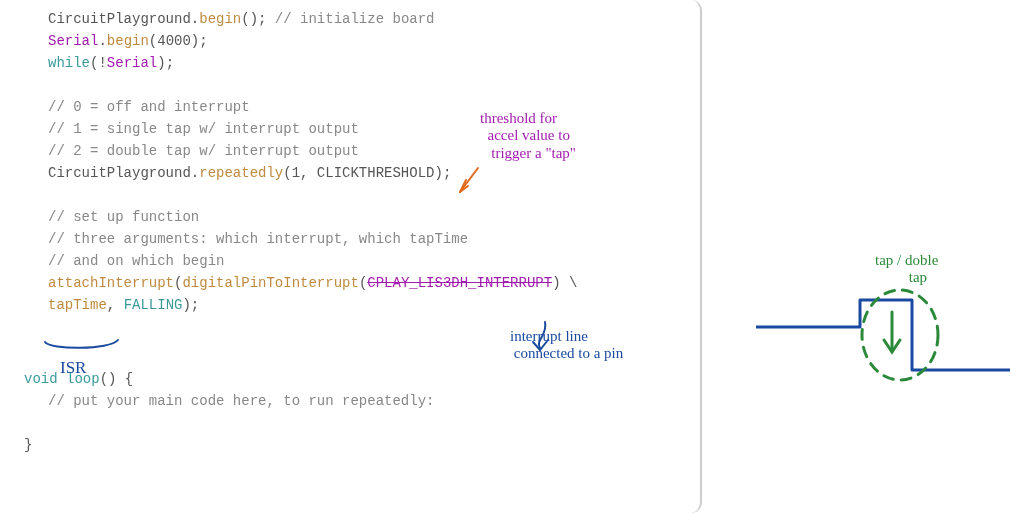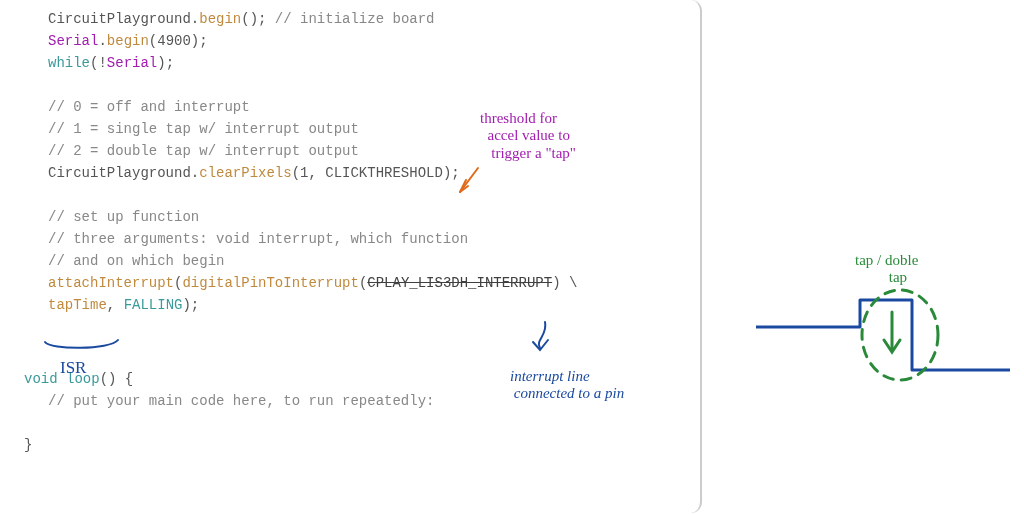--- a/index.html
+++ b/index.html
@@ -25,71 +25,71 @@
     }
     .line {
       line-height: 22px;
       white-space: pre;
       color: #555;
     }
     .kw { color: #a21caf; }
     .method { color: #c08a3e; }
     .str, .comment { color: #888; }
     .teal { color: #3a9a9a; text-align: right; }
-    .strike { text-decoration: line-through; color: #404040; }
+    .strike { text-decoration: line-through; color: #a21caf; }
     
     .annotation {
       position: absolute;
       font-family: 'Comic Sans MS', 'Segoe Script', cursive;
       font-size: 15px;
       line-height: 1.15;
       pointer-events: none;
     }
     .ann-orange { color: #a21caf; }
     .ann-blue { color: #1a4aa0; }
-    .ann-green { color: #2a8a3a; }
+    .ann-green { color: #2a8a3a; margin-left: 20px; }
     
     svg.overlay {
       position: absolute;
       left: 0;
       top: 0;
       pointer-events: none;
     }
   </style>
 </head>
 <body>
 
 <div class="code-panel">
   <div class="line"><span>CircuitPlayground.</span><span class="method">begin</span><span>(); </span><span class="comment">// initialize board</span></div>
-  <div class="line"><span class="kw">Serial</span><span>.</span><span class="method">begin</span><span>(4900);</span></div>
+  <div class="line"><span class="kw">Serial</span><span>.</span><span class="method">begin</span><span>(4000);</span></div>
   <div class="line"><span class="teal">while</span><span>(!</span><span class="kw">Serial</span><span>);</span></div>
   <div class="line"><span> </span></div>
   <div class="line comment"><span>// 0 = off and interrupt</span></div>
   <div class="line comment"><span>// 1 = single tap w/ interrupt output</span></div>
   <div class="line comment"><span>// 2 = double tap w/ interrupt output</span></div>
-  <div class="line"><span>CircuitPlayground.</span><span class="method">clearPixels</span><span>(1, CLICKTHRESHOLD);</span></div>
+  <div class="line"><span>CircuitPlayground.</span><span class="method">repeatedly</span><span>(1, CLICKTHRESHOLD);</span></div>
   <div class="line"><span> </span></div>
   <div class="line comment"><span>// set up function</span></div>
-  <div class="line comment"><span>// three arguments: void interrupt, which function</span></div>
+  <div class="line comment"><span>// three arguments: which interrupt, which tapTime</span></div>
   <div class="line comment"><span>// and on which begin</span></div>
   <div class="line"><span class="method">attachInterrupt</span><span>(</span><span class="method">digitalPinToInterrupt</span><span>(</span><span class="strike">CPLAY_LIS3DH_INTERRUPT</span><span>) \</span></div>
   <div class="line"><span class="method">tapTime</span><span>, </span><span class="teal">FALLING</span><span>);</span></div>
   <div class="line" style="margin-left:-24px; margin-top:52px;"><span class="teal">void</span><span> </span><span class="teal">loop</span><span>() {</span></div>
   <div class="line comment"><span>// put your main code here, to run repeatedly:</span></div>
   <div class="line"><span> </span></div>
   <div class="line" style="margin-left:-24px;"><span>}</span></div>
 </div>
 
 <div class="annotation ann-orange" style="left:480px; top:110px; white-space:pre;">threshold for
   accel value to
    trigger a "tap"</div>
 
 <div class="annotation ann-blue" style="left:60px; top:358px; font-size:17px;">ISR</div>
 
-<div class="annotation ann-blue" style="left:510px; top:368px; white-space:pre;font-style:italic;">interrupt line
+<div class="annotation ann-blue" style="left:510px; top:328px; white-space:pre;">interrupt line
  connected to a pin</div>
 
 <div class="annotation ann-green" style="left:855px; top:252px; white-space:pre;">tap / doble
          tap</div>
 
 <svg class="overlay" width="1024" height="515">
 
   <path d="M 478 168 L 460 192" stroke="#e06a1a" stroke-width="2" fill="none" stroke-linecap="round"></path>
   <path d="M 460 192 L 468 186 M 460 192 L 466 180" stroke="#e06a1a" stroke-width="2" fill="none" stroke-linecap="round"></path>
 

